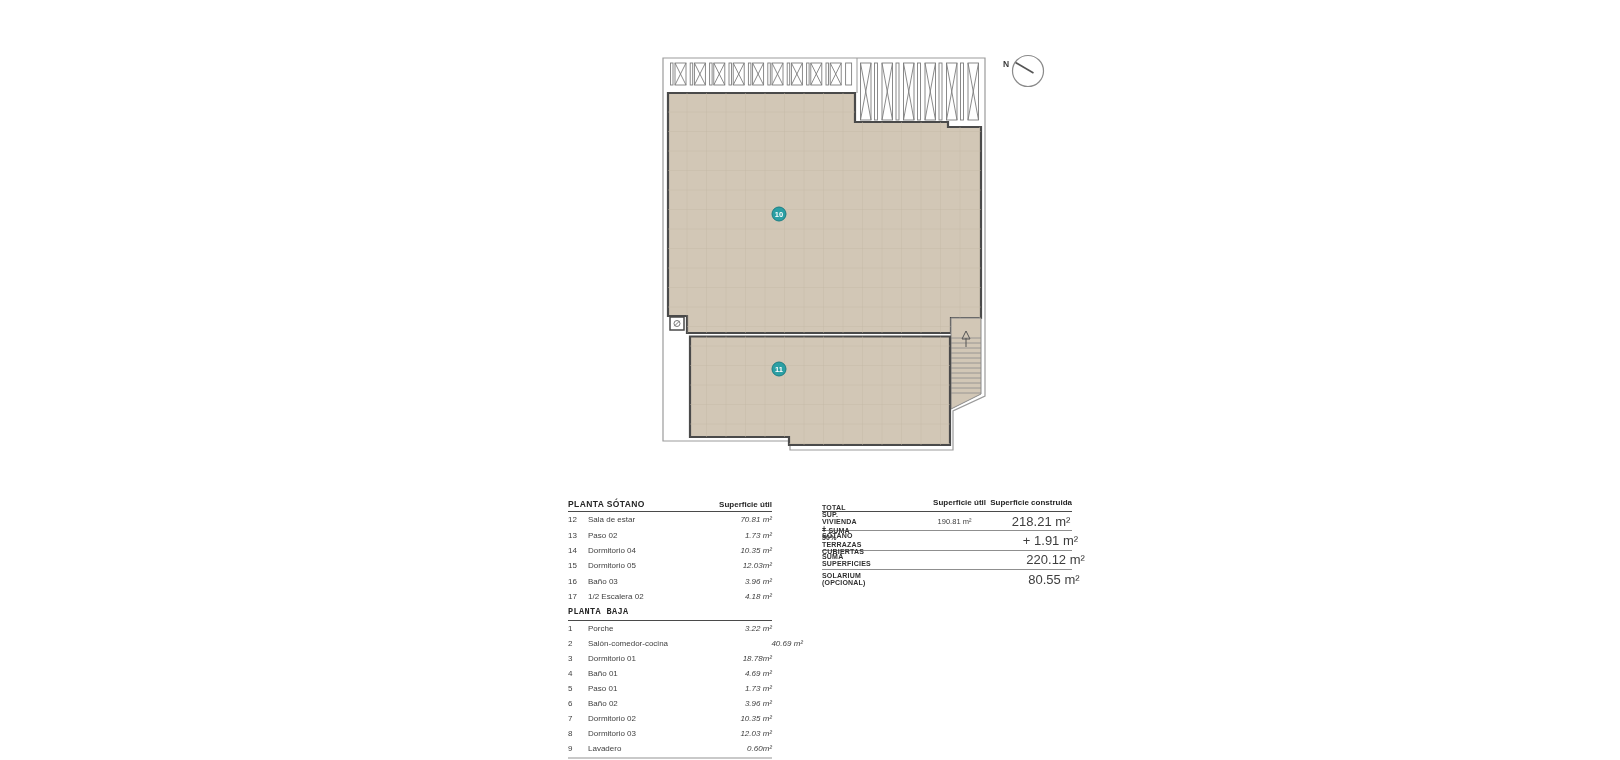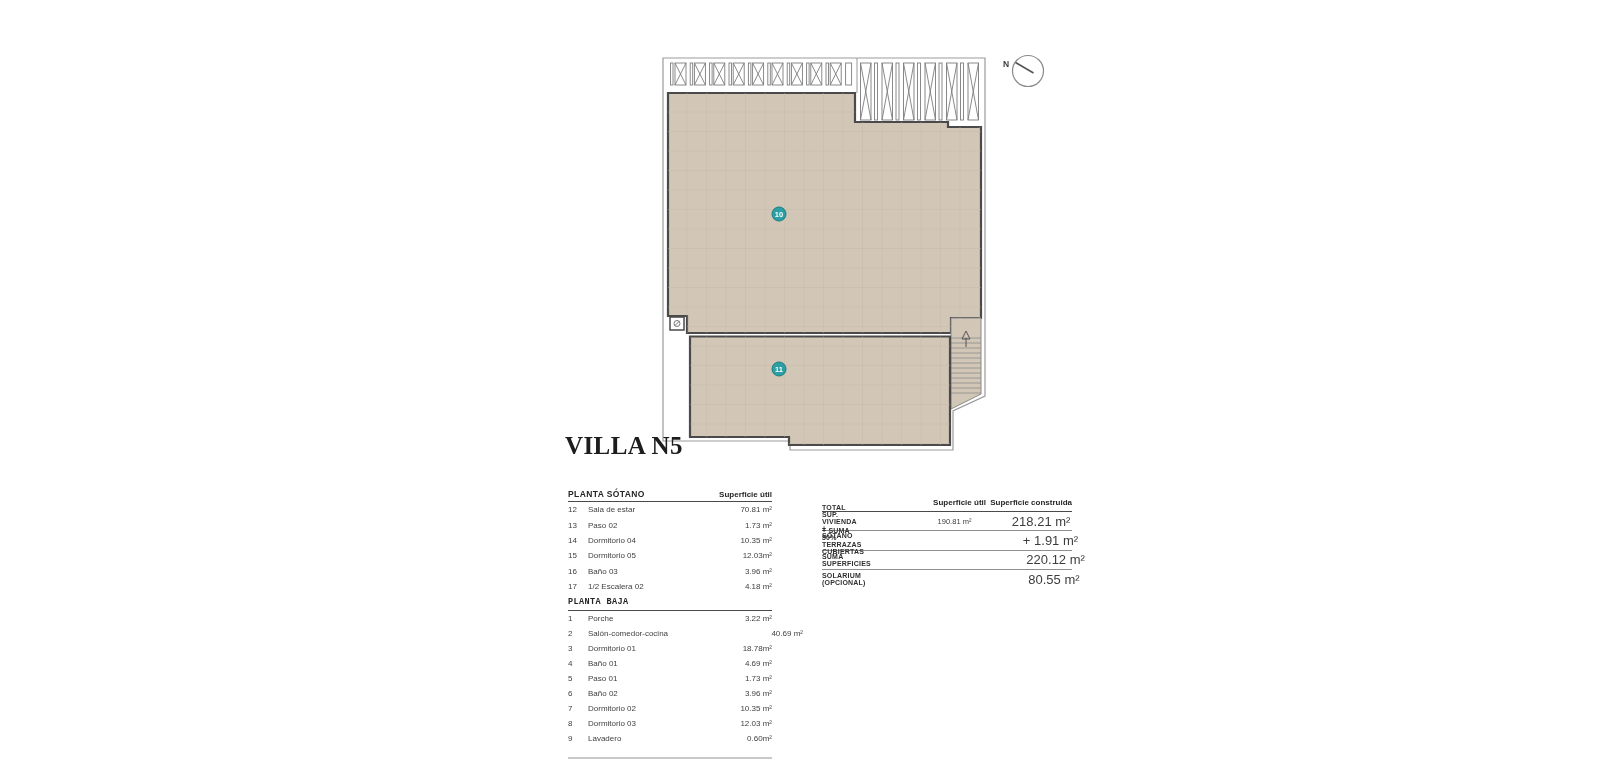--- a/index.html
+++ b/index.html
@@ -8,31 +8,31 @@
 
   
   .plan-wrap{position:absolute;left:630px;top:40px;width:420px;height:420px;}
 
   
   .title{position:absolute;left:565px;top:434px;
          font-family:"Liberation Serif","DejaVu Serif",serif;
          font-weight:700;color:#1d1d1d;font-size:25px;line-height:24px;letter-spacing:.4px;}
 
   
-  .area-table{position:absolute;left:568px;top:487px;width:204px;font-size:8px;}
+  .area-table{position:absolute;left:568px;top:497px;width:204px;font-size:8px;}
   .lt-head{display:flex;justify-content:space-between;align-items:center;
            height:14px;border-bottom:1px solid #4a4a4a;
            font-weight:700;color:#262626;font-size:8.5px;letter-spacing:.4px;}
   .lt-head .sup{font-size:8px;letter-spacing:0;}
   .lt-head2{height:15px;margin-top:.5px;font-family:Liberation Mono, monospace;}
   .lt-row{display:flex;align-items:center;height:15.4px;color:#3f3f3f;}
   .lt-row.baja{height:15px;}
   .lt-row .num{width:20px;flex:0 0 20px;}
   .lt-row .name{flex:1;}
-  .lt-row .val{text-align:left;white-space:nowrap;}
+  .lt-row .val{text-align:left;white-space:nowrap;font-style:italic;}
   .lt-row .val.out{margin-right:-31px;}
   .cutoff{position:absolute;left:568px;top:757px;width:204px;height:2px;background:#c9c9c9;}
 
   
   .sum-table{position:absolute;left:822px;top:494px;width:250px;}
   .st-head{display:flex;align-items:center;height:17px;border-bottom:1px solid #4a4a4a;
            font-weight:700;font-size:8px;color:#262626;}
   .st-row{display:flex;align-items:center;height:18.4px;border-bottom:1px solid #8f8f8f;gap:26px;}
   .st-row:last-child{border-bottom:none;}
   .st-label{flex:1;font-weight:700;font-size:7px;letter-spacing:.2px;color:#303030;}
@@ -201,21 +201,20 @@
 
   <g>
     <circle cx="1028" cy="71" r="15.5" fill="#ffffff" stroke="#8a8a8a" stroke-width="1.2"></circle>
     <line x1="1015.5" y1="62.5" x2="1033.5" y2="73" stroke="#555555" stroke-width="1.6"></line>
     <text x="1006" y="67" text-anchor="middle" font-size="8.5" font-weight="bold" fill="#3a3a3a" font-family="Liberation Sans, DejaVu Sans, sans-serif">N</text>
   </g>
 </svg>
 </div>
 
 <div class="title">
-  <div>VILLA N5</div>
 </div>
 
 <div class="area-table">
 
   <div class="lt-head">
     <span>PLANTA SÓTANO</span>
     <span class="sup">Superficie útil</span>
   </div>
 
   <div class="lt-row">

